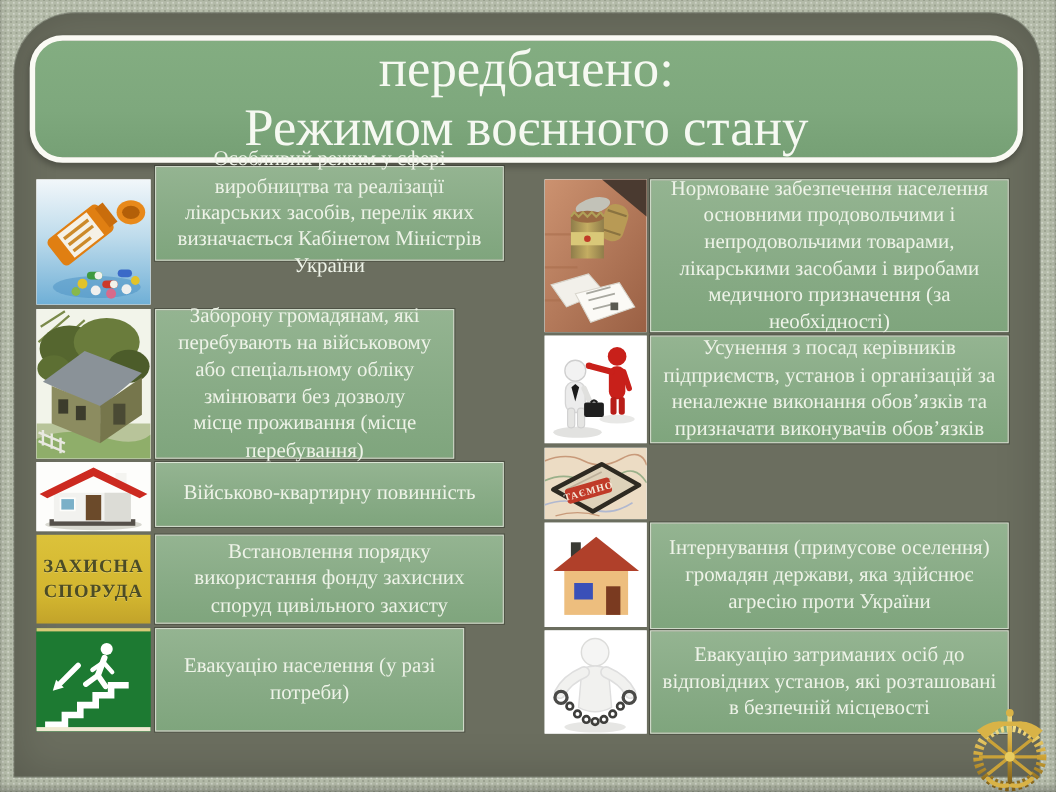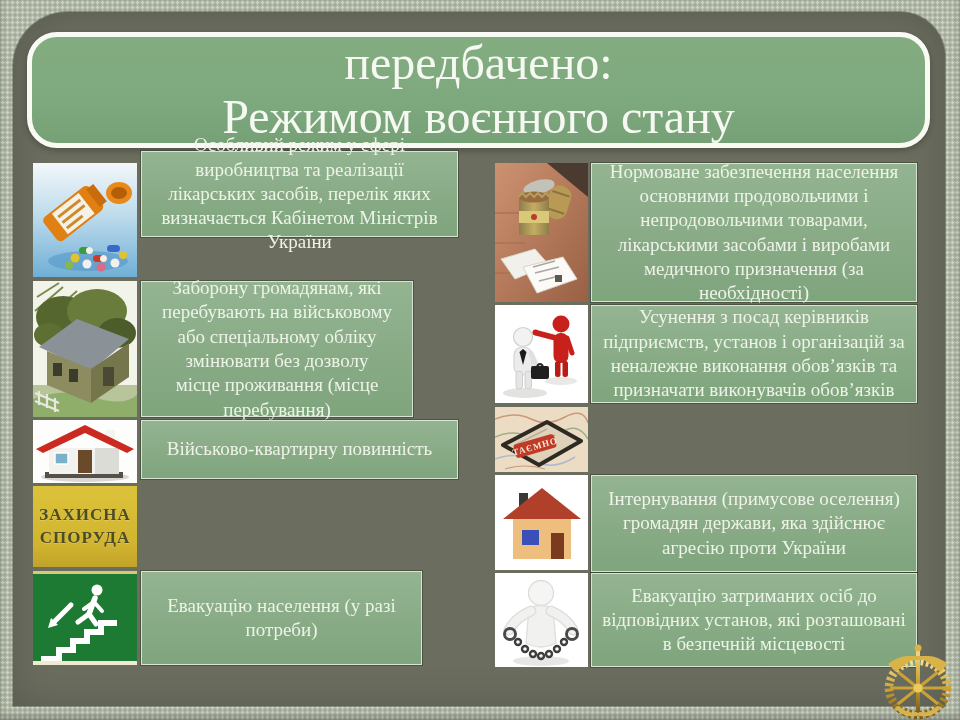--- a/index.html
+++ b/index.html
@@ -147,20 +147,23 @@
     <span>Військово-квартирну повинність</span>
   </div>
 
   <div class="shelter-tile" style="left:33px;top:486px;width:104px;height:81px">
     <div class="shelter-stone"></div>
     <div class="shelter-face">
       <span>ЗАХИСНА</span>
       <span>СПОРУДА</span>
     </div>
     <div class="shelter-base"></div>
+  </div>
+  <div class="text-box" style="left:141px;top:486px;width:317px;height:81px">
+    <span>Встановлення порядку використання фонду захисних споруд цивільного захисту</span>
   </div>
 
   <div class="img-tile" style="left:33px;top:571px;width:104px;height:94px;background:#1d7a32">
     <svg viewBox="0 0 104 94">
       <rect width="104" height="94" fill="#1d7a32"></rect>
       <path d="M8,88 H26 V79 H40 V70 H54 V61 H68 V52 H84" stroke="#ffffff" stroke-width="6" fill="none"></path>
       <g stroke="#ffffff" stroke-linecap="round" fill="none">
         <circle cx="64" cy="19" r="5.5" fill="#ffffff" stroke="none"></circle>
         <path d="M62,27 L56,43" stroke-width="5.5"></path>
         <path d="M61,31 L51,38" stroke-width="4"></path>

